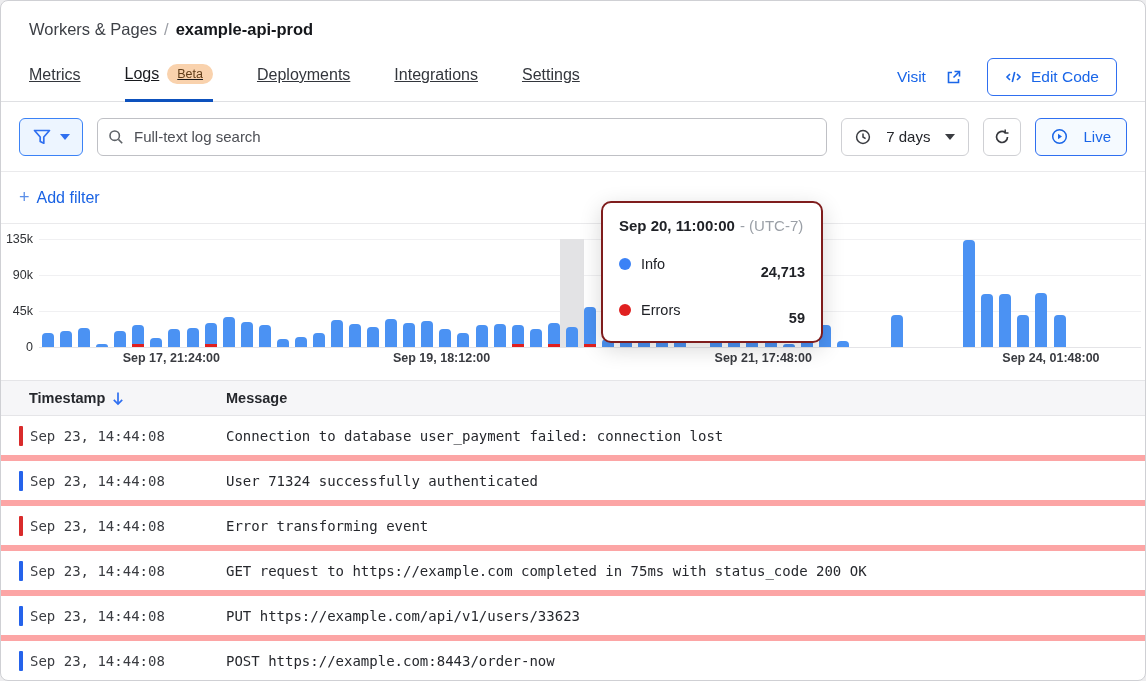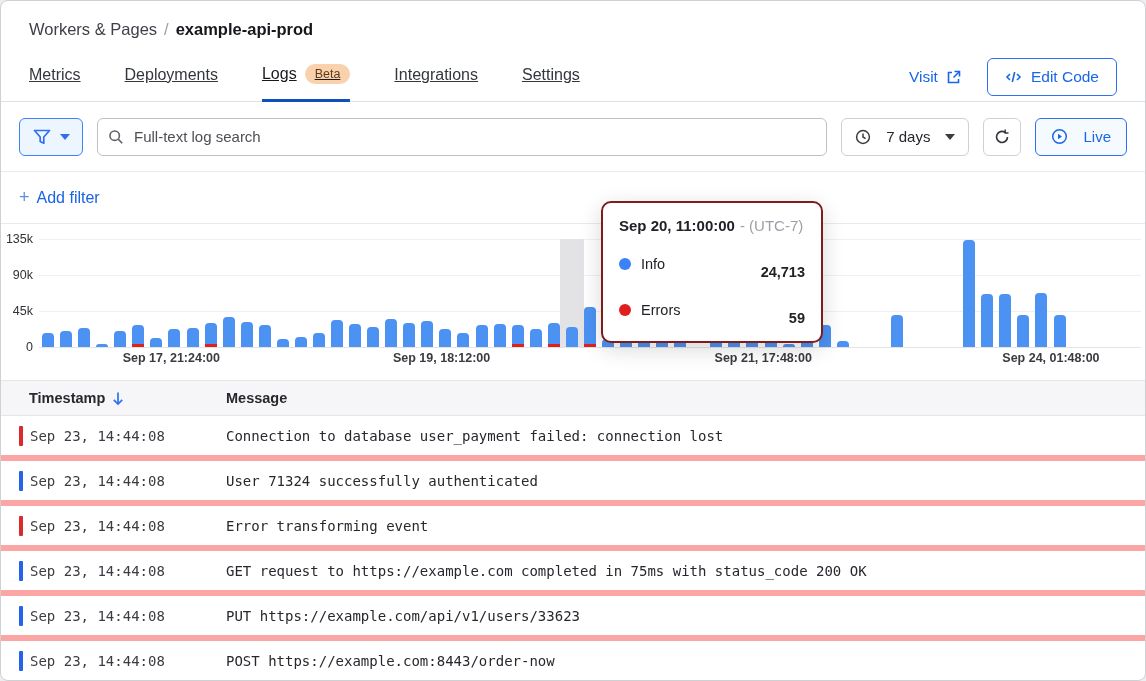--- a/index.html
+++ b/index.html
@@ -13,21 +13,21 @@
   .header { position:relative; height:101px; border-bottom:1px solid #dfe0e3; }
   .breadcrumb { position:absolute; top:19px; left:28px; font-size:16.5px; color:#3e4147; }
   .breadcrumb .sep { color:#9b9ea5; margin:0 7px; }
   .breadcrumb .current { color:#15171b; font-weight:700; }
   .tabs { position:absolute; left:28px; bottom:-1px; display:flex; align-items:flex-end; }
   .tab { display:flex; align-items:center; gap:8px; padding:0 0 15px 0; margin-right:44px;
          font-size:16px; color:#33363c; cursor:pointer; border-bottom:3px solid transparent;text-decoration:underline; }
   .tab.active { color:#17191d; border-bottom:3px solid #0d51bd; }
   .badge { background:#f9d2ad; color:#5f3c18; font-size:12.5px; padding:3px 10px; border-radius:999px; }
   .header-actions { position:absolute; right:28px; top:57px; display:flex; align-items:center; gap:26px; }
-  .link-blue { color:#1a66e8; font-size:15.5px; display:flex; align-items:center; gap:8px; cursor:pointer; }
+  .link-blue { color:#1a66e8; font-size:15.5px; display:flex; align-items:center; gap:20px; cursor:pointer; }
   .btn-outline-blue { display:flex; align-items:center; gap:9px; border:1px solid #2f6ff0; color:#1a66e8;
          background:#fff; font-size:15.5px; padding:9px 17px; border-radius:6px; cursor:pointer; }
   
   .filter-row { height:70px; display:flex; align-items:center; gap:14px; padding:0 18px;
                 border-bottom:1px solid #eaeaec; }
   .filter-btn { width:64px; height:38px; background:#edf5ff; border:1px solid #3b82f6; border-radius:6px;
                 display:flex; align-items:center; justify-content:center; gap:9px; cursor:pointer; }
   .search-wrap { position:relative; flex:1; height:38px; }
   .search-wrap svg { position:absolute; left:11px; top:11px; }
   .search-input { width:100%; height:38px; border:1px solid #bfc0c5; border-radius:6px;
@@ -87,27 +87,27 @@
 <div class="app">
 
   <div class="header">
     <div class="breadcrumb">
       <span>Workers &amp; Pages</span><span class="sep">/</span><span class="current">example-api-prod</span>
     </div>
     <div class="tabs">
       <div class="tab">
           <span>Metrics</span>
         </div>
+      <div class="tab active">
+        <span>Logs</span>
+        <span class="badge">Beta</span>
+      </div>
       <div class="tab">
           <span>Deployments</span>
         </div>
-      <div class="tab active">
-        <span>Logs</span>
-        <span class="badge">Beta</span>
-      </div>
       <div class="tab">
           <span>Integrations</span>
         </div>
       <div class="tab">
           <span>Settings</span>
         </div>
     </div>
     <div class="header-actions">
       <div class="link-blue">
         <span>Visit</span>

